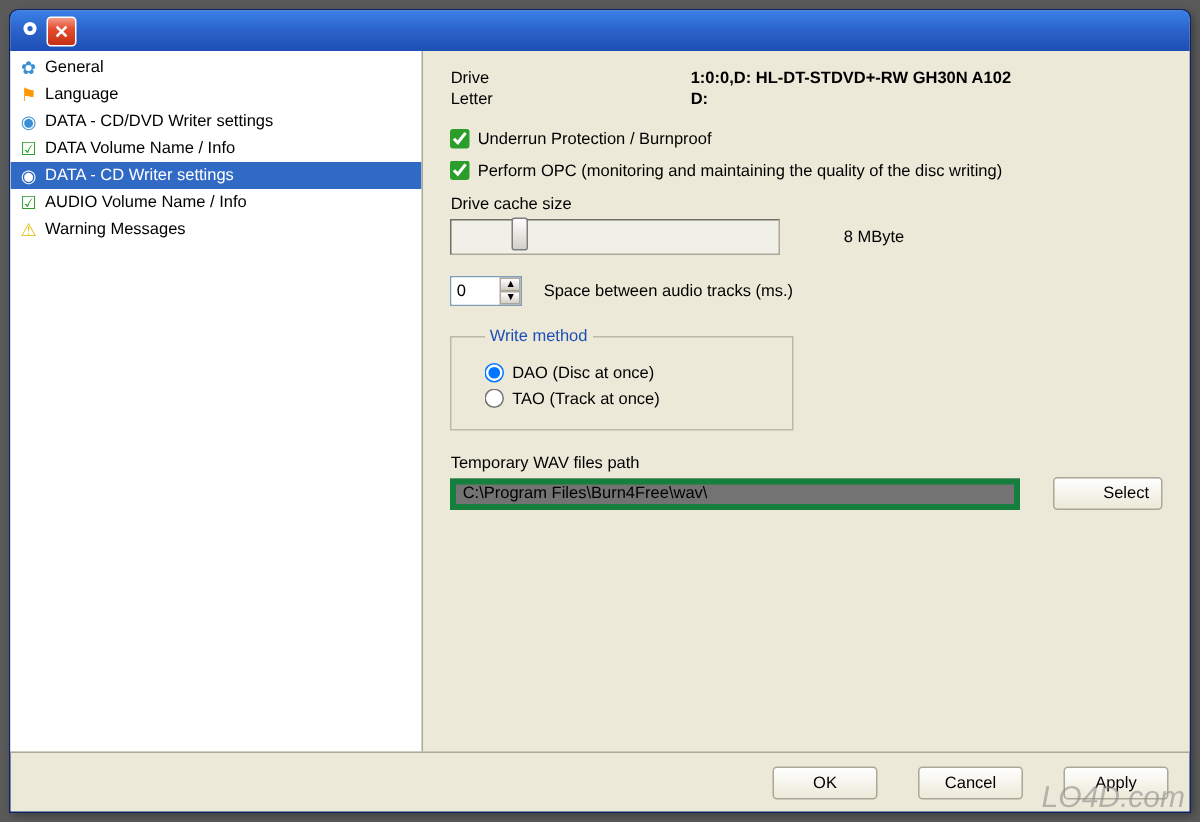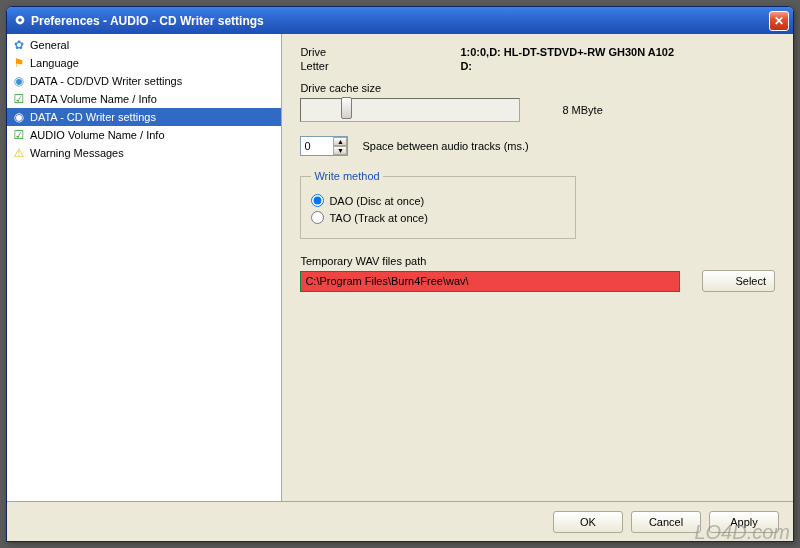--- a/index.html
+++ b/index.html
@@ -122,55 +122,55 @@
 .spinner .updn { display: flex; flex-direction: column; width: 14px; }
 .spinner button {
   flex: 1; font-size: 7px; line-height: 1;
   background: linear-gradient(#fff,#d4d0c8);
   border: 1px solid #aca899; padding: 0;
   cursor: pointer;
 }
 fieldset.write-method {
   border: 1px solid #bfb8a5;
   margin-top: 14px;
-  width: 276px;
-  padding: 8px 10px 10px;
+  width: 229px;
+  padding: 8px 22px 10px;
 }
 fieldset.write-method legend {
   color: #1d4fb5;
   padding: 0 3px;
   font-size: 11px;
 }
 .radio-row { display: flex; align-items: center; margin: 4px 0; }
 .radio-row input { margin-right: 5px; }
 .path-label { margin-top: 16px; }
 .path-row { display: flex; align-items: center; margin-top: 3px; }
 .path-input {
   width: 380px; height: 21px;
-  border: 1px solid #15803d; background: #ef4444;
+  border: 4px solid #15803d; background: #737373;
   font: inherit; padding: 0 4px;
 }
 .btn {
   height: 22px; min-width: 70px;
   background: linear-gradient(to bottom, #fff, #ece9d8);
   border: 1px solid #aca899;
   border-radius: 3px;
   font: inherit;
   cursor: pointer;
   padding: 0 8px;
 }
 .select-btn { margin-left: 22px; padding-left: 32px; }
 .button-bar {
   height: 40px;
   border-top: 1px solid #aca899;
   display: flex;
   align-items: center;
   justify-content: flex-end;
   padding: 0 14px;
-  gap: 8px;
+  gap: 27px;
 }
 .watermark {
   position: absolute;
   right: 10px; bottom: 4px;
   font-size: 20px;
   color: rgba(140,140,140,0.6);
   font-style: italic;
   pointer-events: none;
 }
 </style>
@@ -178,21 +178,20 @@
 <body>
 
 <div class="window">
   <div class="titlebar">
     <span class="gear-icon">
       <svg width="14" height="14" viewBox="0 0 16 16">
           <circle cx="8" cy="8" r="5" fill="#fff"></circle>
           <circle cx="8" cy="8" r="2" fill="#2b62c9"></circle>
         </svg>
     </span>
-    <span class="title">Preferences - AUDIO - CD Writer settings</span>
     <div class="close-btn">
       <span>✕</span>
     </div>
   </div>
 
   <div class="content">
     <div class="sidebar">
       <div class="sidebar-item">
         <span class="icon gear-glyph">✿</span>
         <span>General</span>
@@ -226,20 +225,28 @@
     <div class="main">
       <div class="row">
         <span class="lbl">Drive</span>
         <span class="val">1:0:0,D: HL-DT-STDVD+-RW GH30N   A102</span>
       </div>
       <div class="row">
         <span class="lbl">Letter</span>
         <span class="val">D:</span>
       </div>
 
+      <div class="chk-row" style="margin-top:14px">
+        <input type="checkbox" checked="" style="">
+        <span>Underrun Protection / Burnproof</span>
+      </div>
+      <div class="chk-row">
+        <input type="checkbox" checked="" style="">
+        <span>Perform OPC (monitoring and maintaining the quality of the disc writing)</span>
+      </div>
 
       <div class="section-label">Drive cache size</div>
       <div class="slider-row">
         <div class="slider-track">
           <div class="slider-thumb"></div>
         </div>
         <div class="slider-size-out"></div>
         <span class="slider-val">8 MByte</span>
       </div>
 

